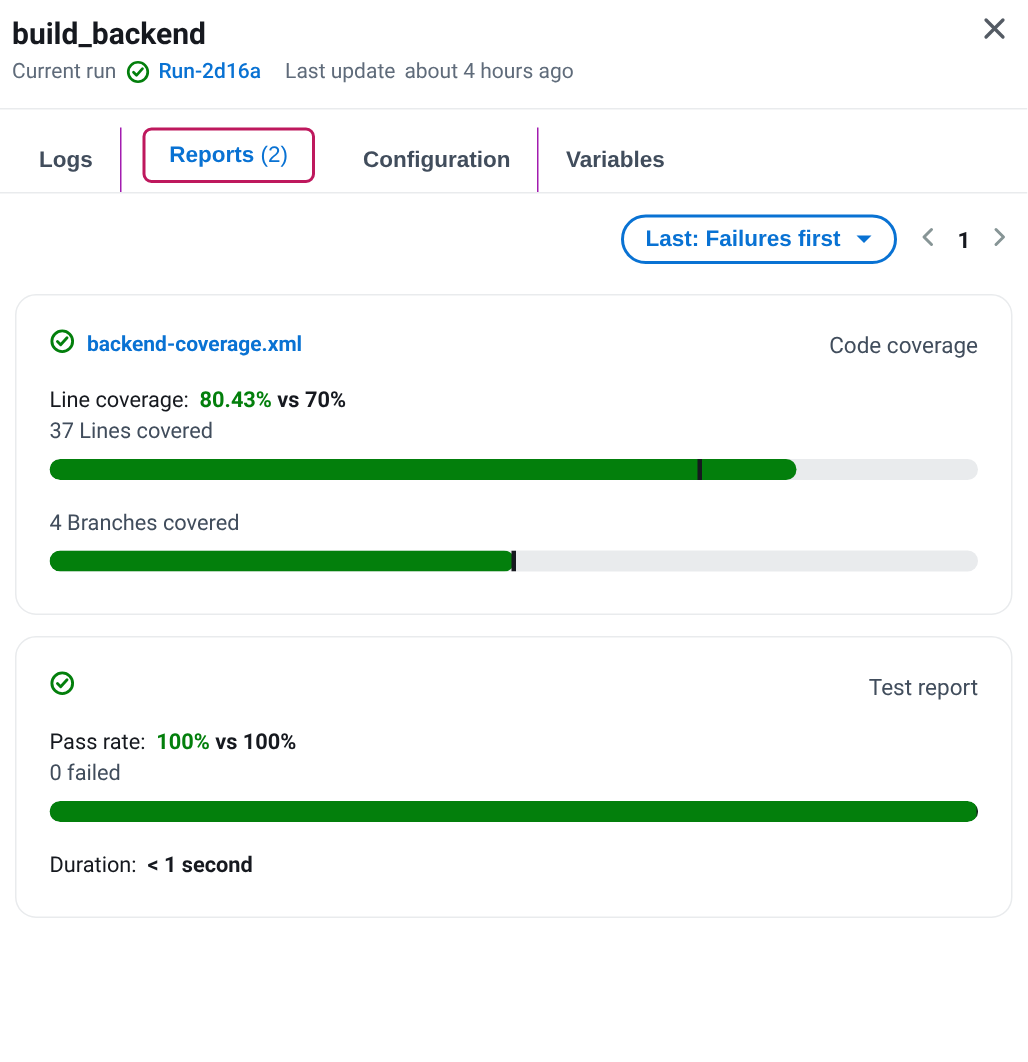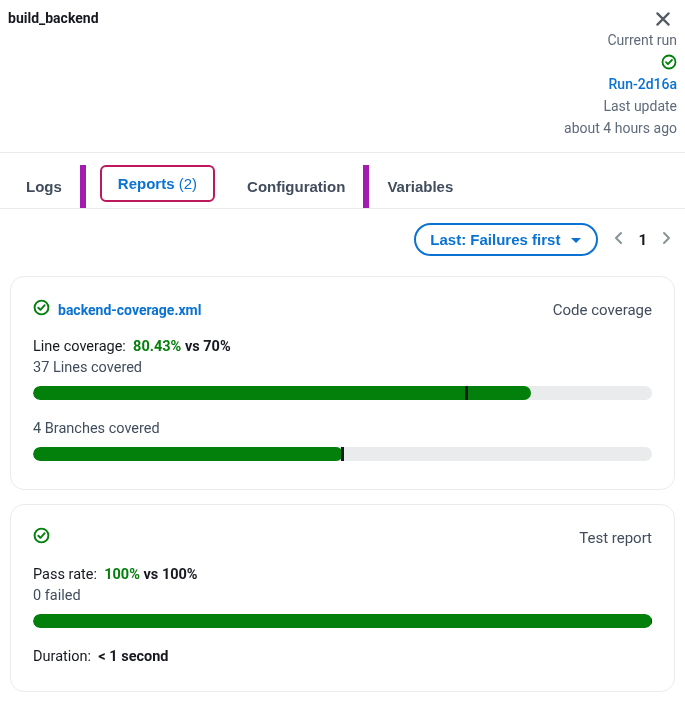--- a/index.html
+++ b/index.html
@@ -12,31 +12,30 @@
       color: #16191f;
       background: #fff;
       width: 685px;
     }
     .header {
       padding: 10px 8px 16px 8px;
       border-bottom: 1px solid #e9ebed;
       position: relative;
     }
     .title {
-      font-size: 14px;
+      font-size: 20px;
       font-weight: 700;
       margin-bottom: 6px;
     }
     .subheader {
       display: flex;
       align-items: flex-end;
       gap: 6px;
       font-size: 14px;
       color: #5f6b7a;
-      flex-direction: column;
     }
     .check-icon svg {
       display: block;
     }
     .run-link {
       color: #0972d3;
       font-weight: 500;
     }
     .last-update {
       margin-left: 10px;
@@ -57,21 +56,21 @@
       padding: 12px 8px 0 22px;
       border-bottom: 1px solid #e9ebed;
       gap: 0;
     }
     .tab {
       padding: 10px 18px;
       font-size: 15px;
       font-weight: 700;
       color: #414d5c;
       cursor: pointer;
-      border-right: 6px solid #a21caf;
+      border-right: 1px solid #a21caf;
       background: none;
       border-top: none;
       border-left: none;
       border-bottom: none;
     }
     .tab.first {
       padding-left: 4px;
     }
     .tab.last {
       border-right: none;

